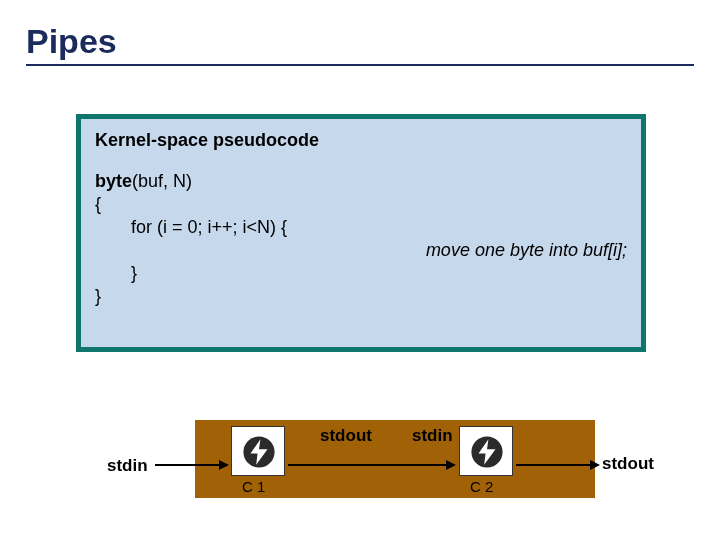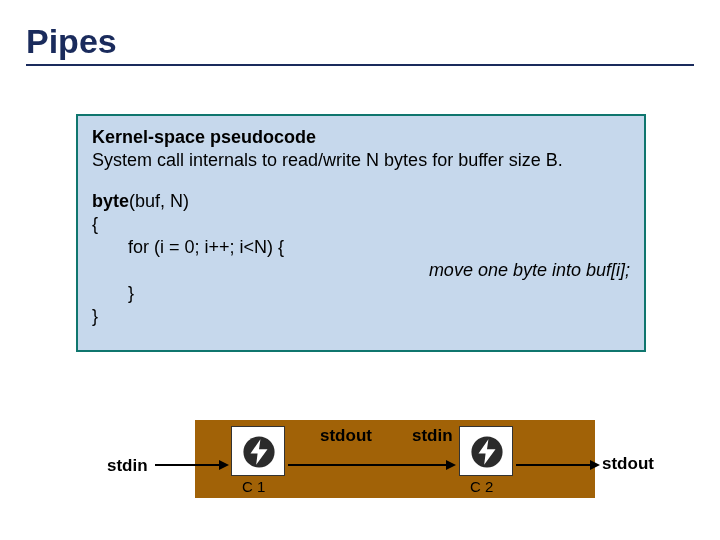--- a/index.html
+++ b/index.html
@@ -27,21 +27,21 @@
     height: 2px;
     background: #1a2b5c;
   }
   .code-box {
     position: absolute;
     left: 76px;
     top: 114px;
     width: 570px;
     height: 238px;
     background: #c6d8ec;
-    border: 2px solid #0f766e;
+    border: 5px solid #0f766e;
     padding: 10px 14px;
     font-size: 18px;
     color: #000;
     line-height: 1.28;
   }
   .code-box .hdr-bold { font-weight: bold; }
   .code-box .blank { height: 18px; }
   .code-box .indent1 { padding-left: 36px; }
   .code-box .indent2 { padding-left: 76px; text-align: right; }
   .code-box .italic { font-style: italic; }
@@ -109,21 +109,20 @@
 </head>
 <body>
 
 <div class="title">Pipes</div>
 <div class="title-underline"></div>
 
 <div class="code-box">
   <div>
     <span class="hdr-bold">Kernel-space pseudocode</span>
   </div>
-  <div>System call internals to read/write N bytes for buffer size B.</div>
   <div class="blank"></div>
   <div>
     <span class="hdr-bold">byte</span><span>(buf, N)</span>
   </div>
   <div>{</div>
   <div class="indent1">for (i = 0; i++; i&lt;N) {</div>
   <div class="indent2 italic">move one byte into buf[i];</div>
   <div class="indent1">}</div>
   <div>}</div>
 </div>

